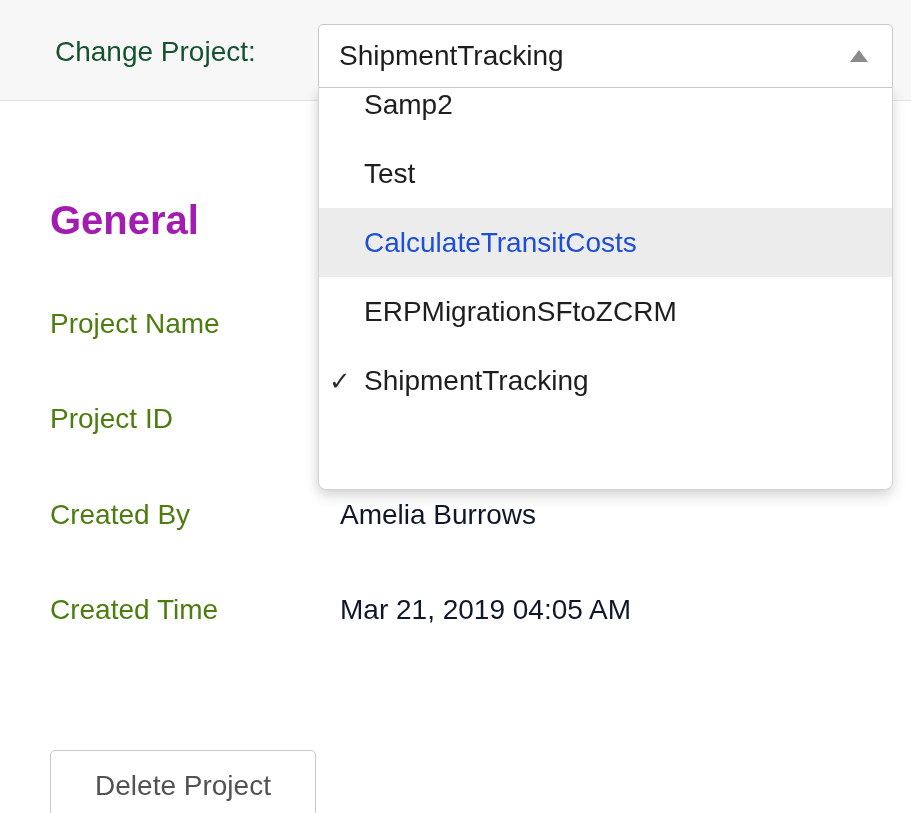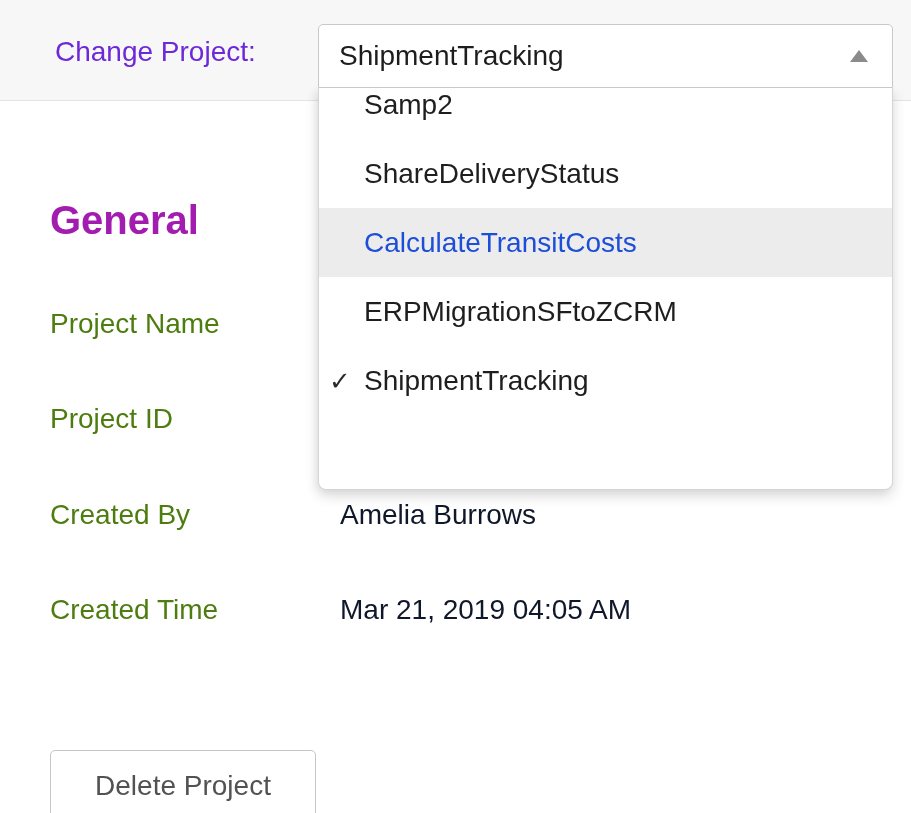--- a/index.html
+++ b/index.html
@@ -13,21 +13,21 @@
   }
 
   
   .header-bar {
     position:absolute; left:0; top:0; width:911px; height:101px;
     background:#f7f7f7;
     border-bottom:1px solid #e4e4e4;
   }
   .change-label {
     position:absolute; left:55px; top:36px;
-    font-size:28px; line-height:32px; color:#6d28d9;
+    font-size:28px; line-height:32px; color:#14532d;
   }
 
   
   .project-select {
     position:absolute; left:318px; top:24px; width:575px; height:64px;
     background:#ffffff;
     border:1px solid #c9c9c9;
     border-radius:5px 5px 0 0;
     cursor:pointer;
     z-index:30;
@@ -110,21 +110,21 @@
   <span class="select-value">ShipmentTracking</span>
   <span class="caret-up"></span>
 </div>
 
 <div class="dropdown-panel">
   <div class="dropdown-list">
     <div class="dropdown-item">
       <span>Samp2</span>
     </div>
     <div class="dropdown-item">
-      <span>ShareDeliveryStatus</span>
+      <span>Test</span>
     </div>
     <div class="dropdown-item highlighted">
       <span>CalculateTransitCosts</span>
     </div>
     <div class="dropdown-item">
       <span>ERPMigrationSFtoZCRM</span>
     </div>
     <div class="dropdown-item selected">
       <span class="check">✓</span>
       <span>ShipmentTracking</span>

